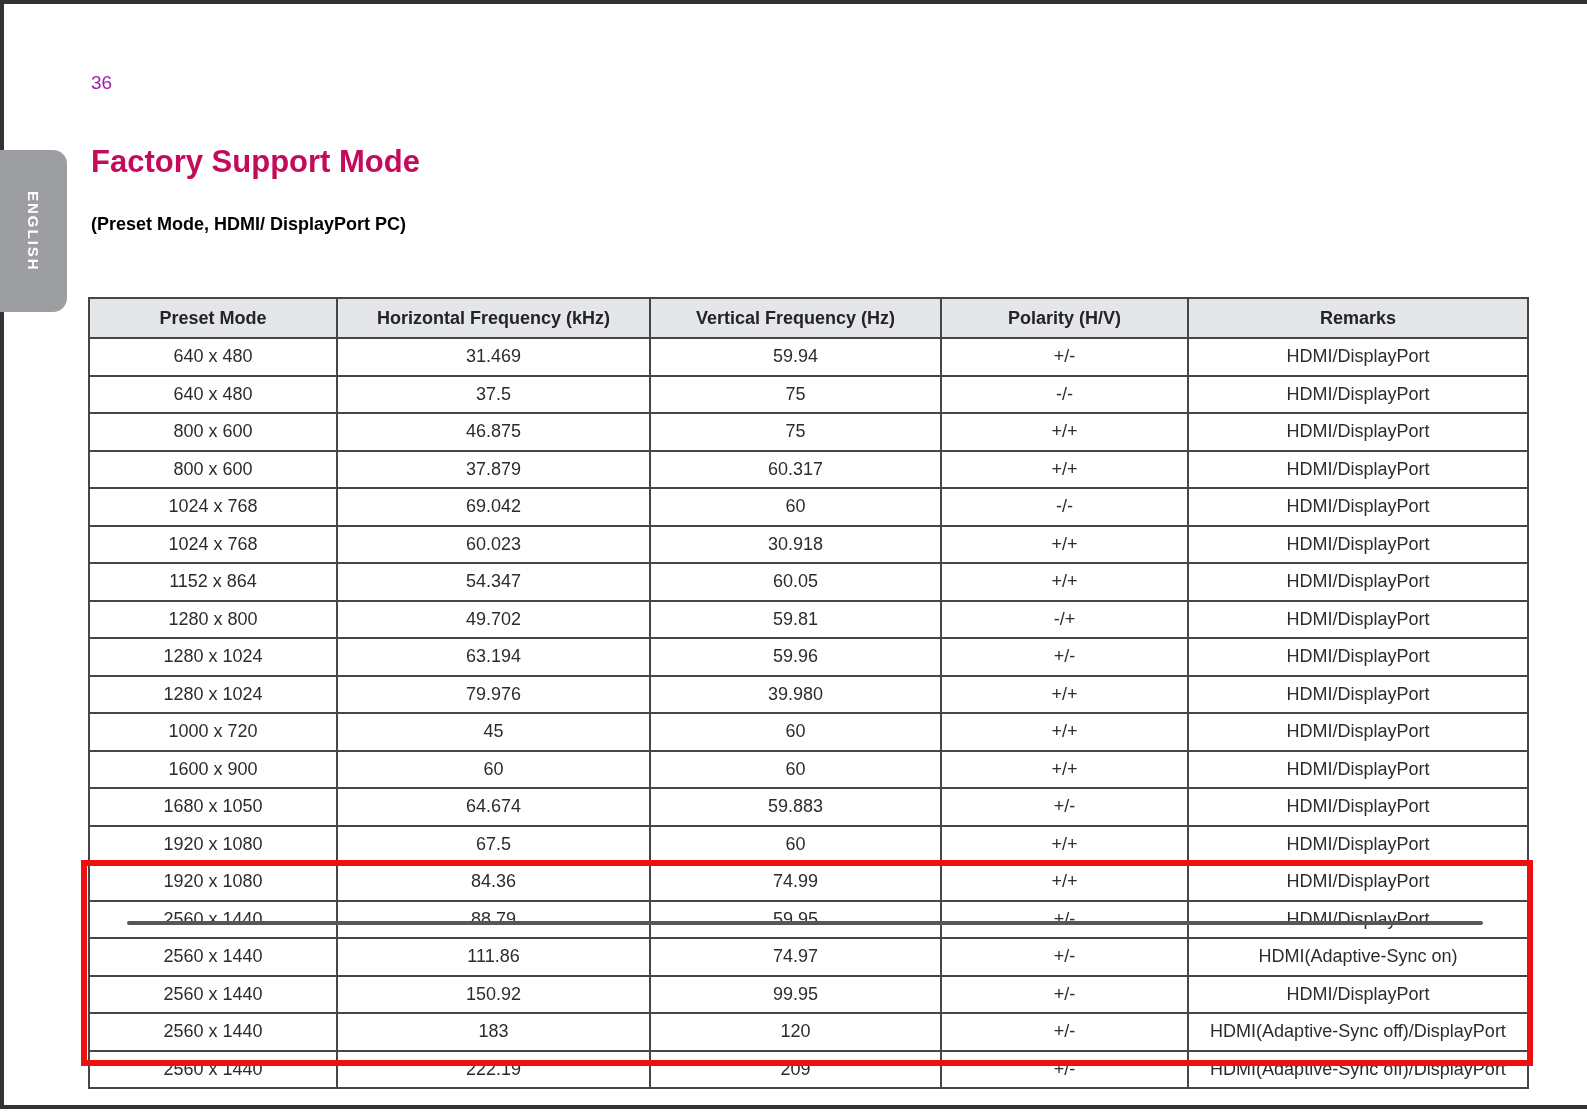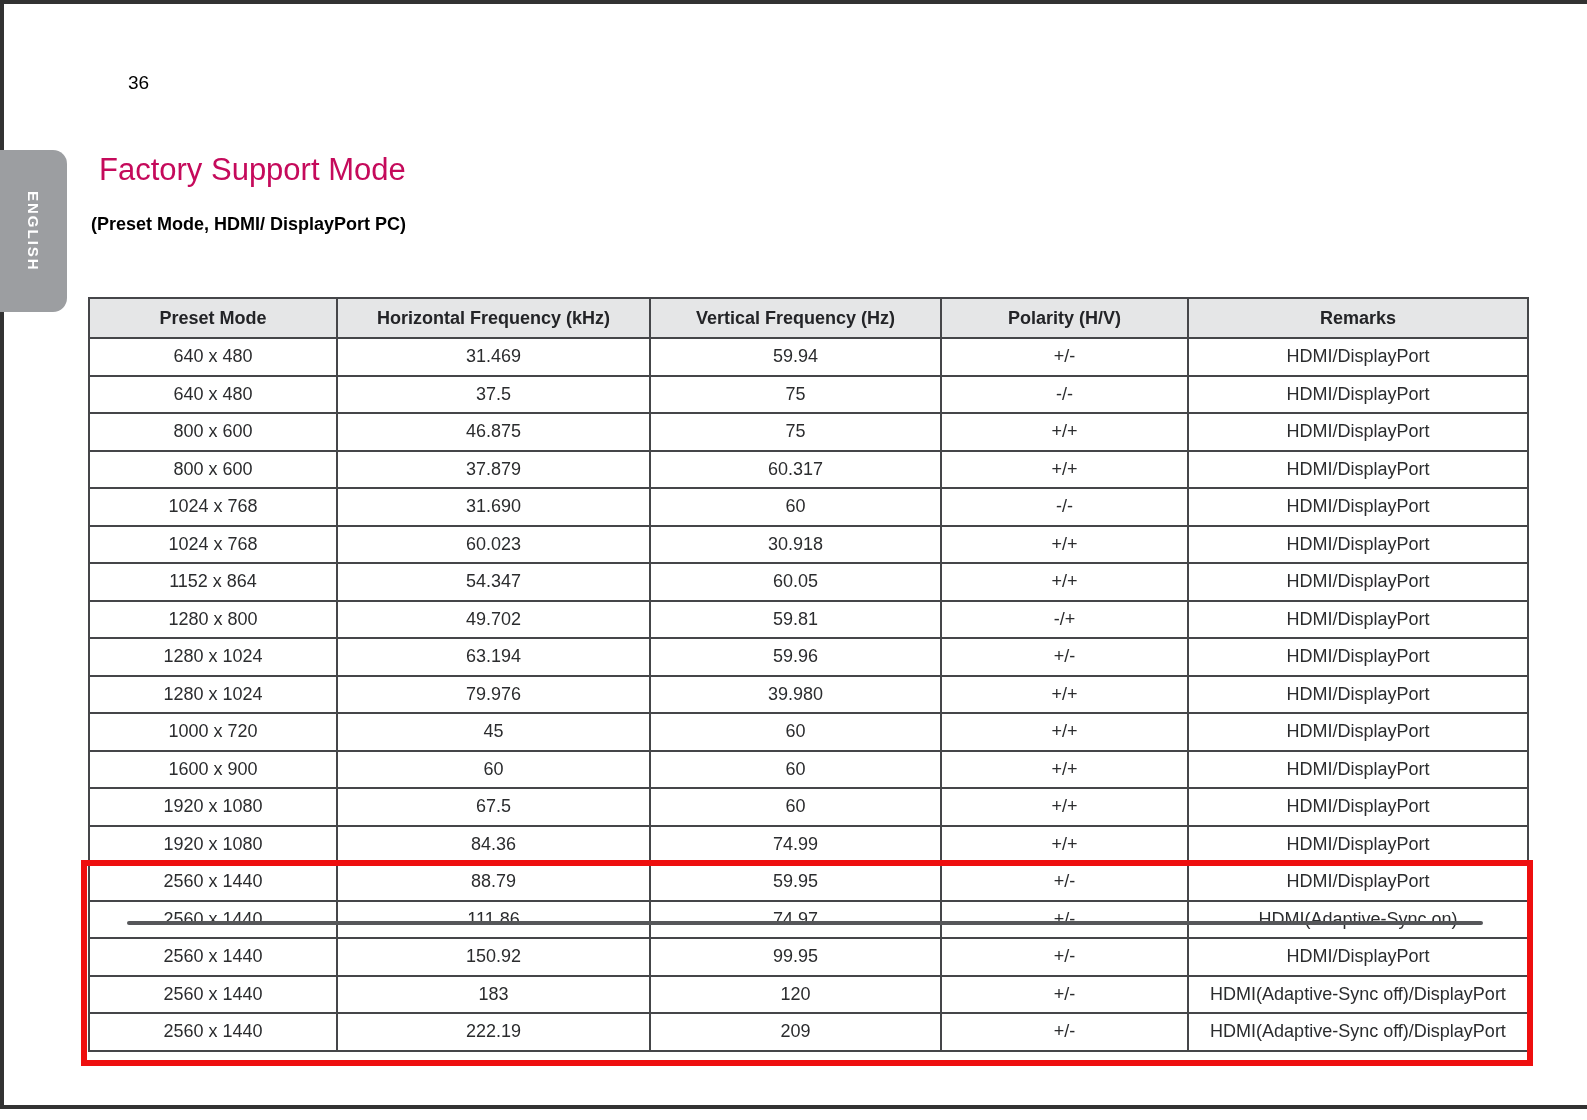--- a/index.html
+++ b/index.html
@@ -8,34 +8,34 @@
     font-family:"Liberation Sans","DejaVu Sans",sans-serif;
     color:#2b2c2e;
   }
   
   .page-frame{
     position:absolute;left:0;top:0;width:1587px;height:1109px;
     border-top:4px solid #323232;border-left:4px solid #323232;border-bottom:4px solid #323232;
     box-sizing:border-box;pointer-events:none;
   }
   .page-number{
-    position:absolute;left:91px;top:72px;font-size:19px;color:#000000;margin-left:37px;
+    position:absolute;left:91px;top:72px;font-size:19px;color:#a21caf;
   }
   .lang-tab{
     position:absolute;left:0;top:150px;width:67px;height:162px;
     background:#9c9ea1;border-radius:0 14px 14px 0;
     display:flex;align-items:center;justify-content:center;
   }
   .lang-tab span{
     writing-mode:vertical-rl;
     color:#ffffff;font-weight:bold;font-size:15px;letter-spacing:2px;
   }
   .page-title{
-    position:absolute;left:91px;top:144px;margin:8px;
-    font-size:31px;font-weight:normal;color:#c50a5b;letter-spacing:0;
+    position:absolute;left:91px;top:144px;margin:0;
+    font-size:31px;font-weight:bold;color:#c50a5b;letter-spacing:0;
   }
   .page-subtitle{
     position:absolute;left:91px;top:214px;
     font-size:18px;font-weight:bold;color:#000000;
   }
   .table-wrap{
     position:absolute;left:88px;top:264px;width:1439px;
   }
   table.support{
     border-collapse:collapse;table-layout:fixed;width:1439px;margin-top:33px;
@@ -116,21 +116,21 @@
         </tr>
         <tr>
           <td>800 x 600</td>
           <td>37.879</td>
           <td>60.317</td>
           <td>+/+</td>
           <td>HDMI/DisplayPort</td>
         </tr>
         <tr>
           <td>1024 x 768</td>
-          <td>31.690</td>
+          <td>69.042</td>
           <td>60</td>
           <td>-/-</td>
           <td>HDMI/DisplayPort</td>
         </tr>
         <tr>
           <td>1024 x 768</td>
           <td>60.023</td>
           <td>30.918</td>
           <td>+/+</td>
           <td>HDMI/DisplayPort</td>
@@ -168,20 +168,27 @@
           <td>45</td>
           <td>60</td>
           <td>+/+</td>
           <td>HDMI/DisplayPort</td>
         </tr>
         <tr>
           <td>1600 x 900</td>
           <td>60</td>
           <td>60</td>
           <td>+/+</td>
+          <td>HDMI/DisplayPort</td>
+        </tr>
+        <tr>
+          <td>1680 x 1050</td>
+          <td>64.674</td>
+          <td>59.883</td>
+          <td>+/-</td>
           <td>HDMI/DisplayPort</td>
         </tr>
         <tr>
           <td>1920 x 1080</td>
           <td>67.5</td>
           <td>60</td>
           <td>+/+</td>
           <td>HDMI/DisplayPort</td>
         </tr>
         <tr>

